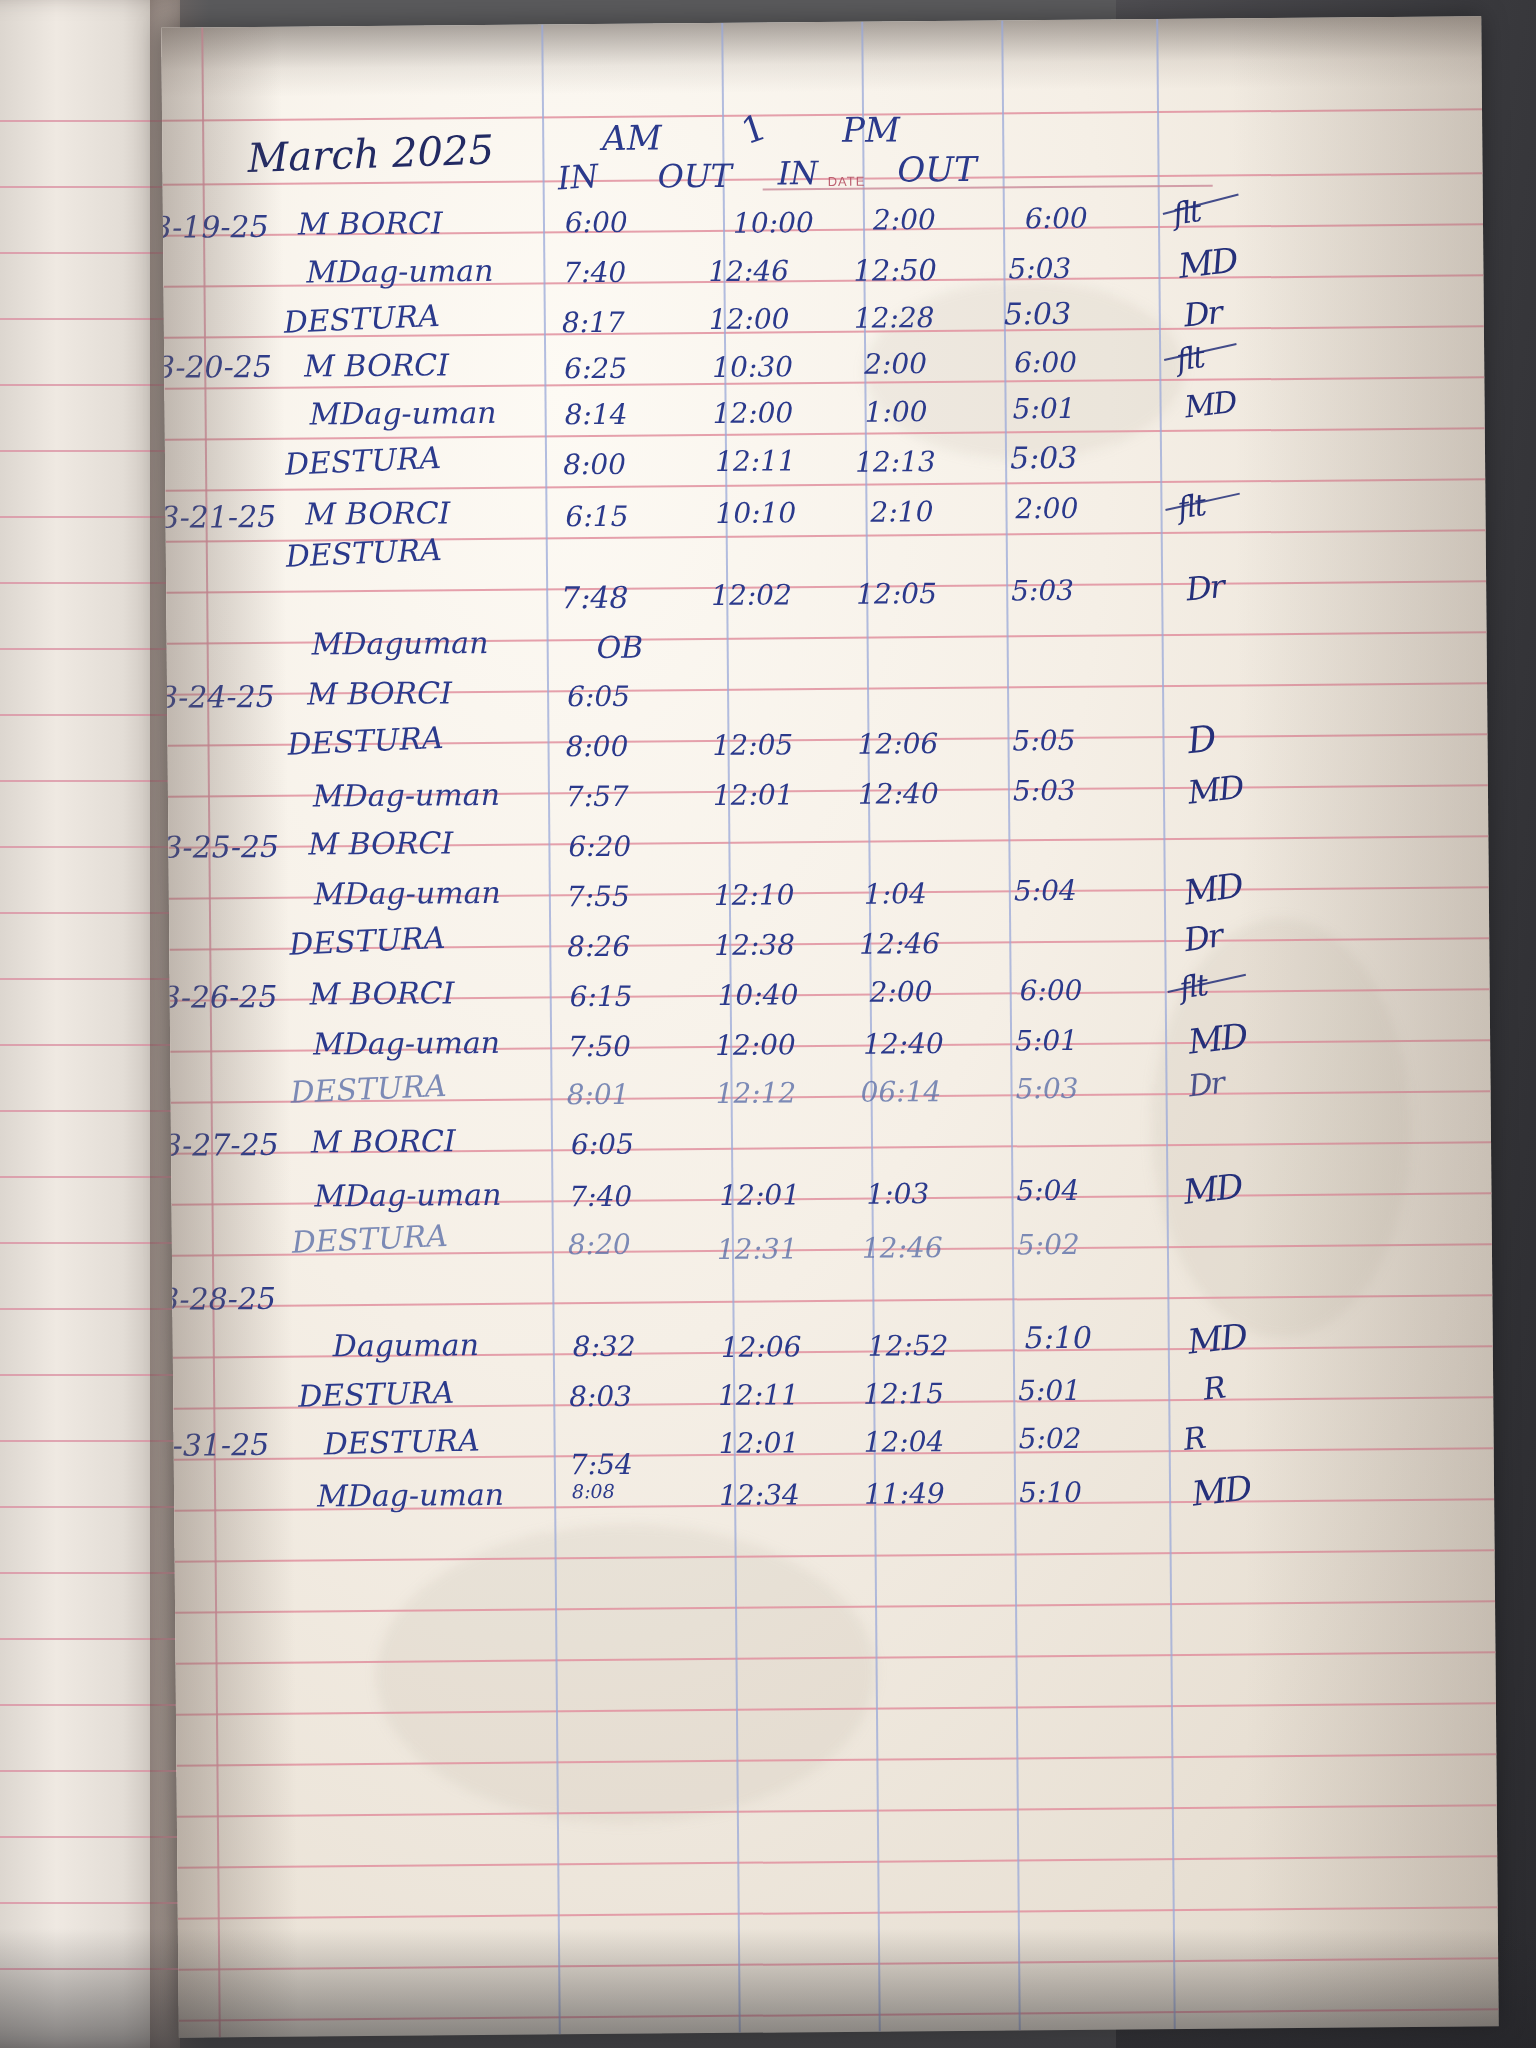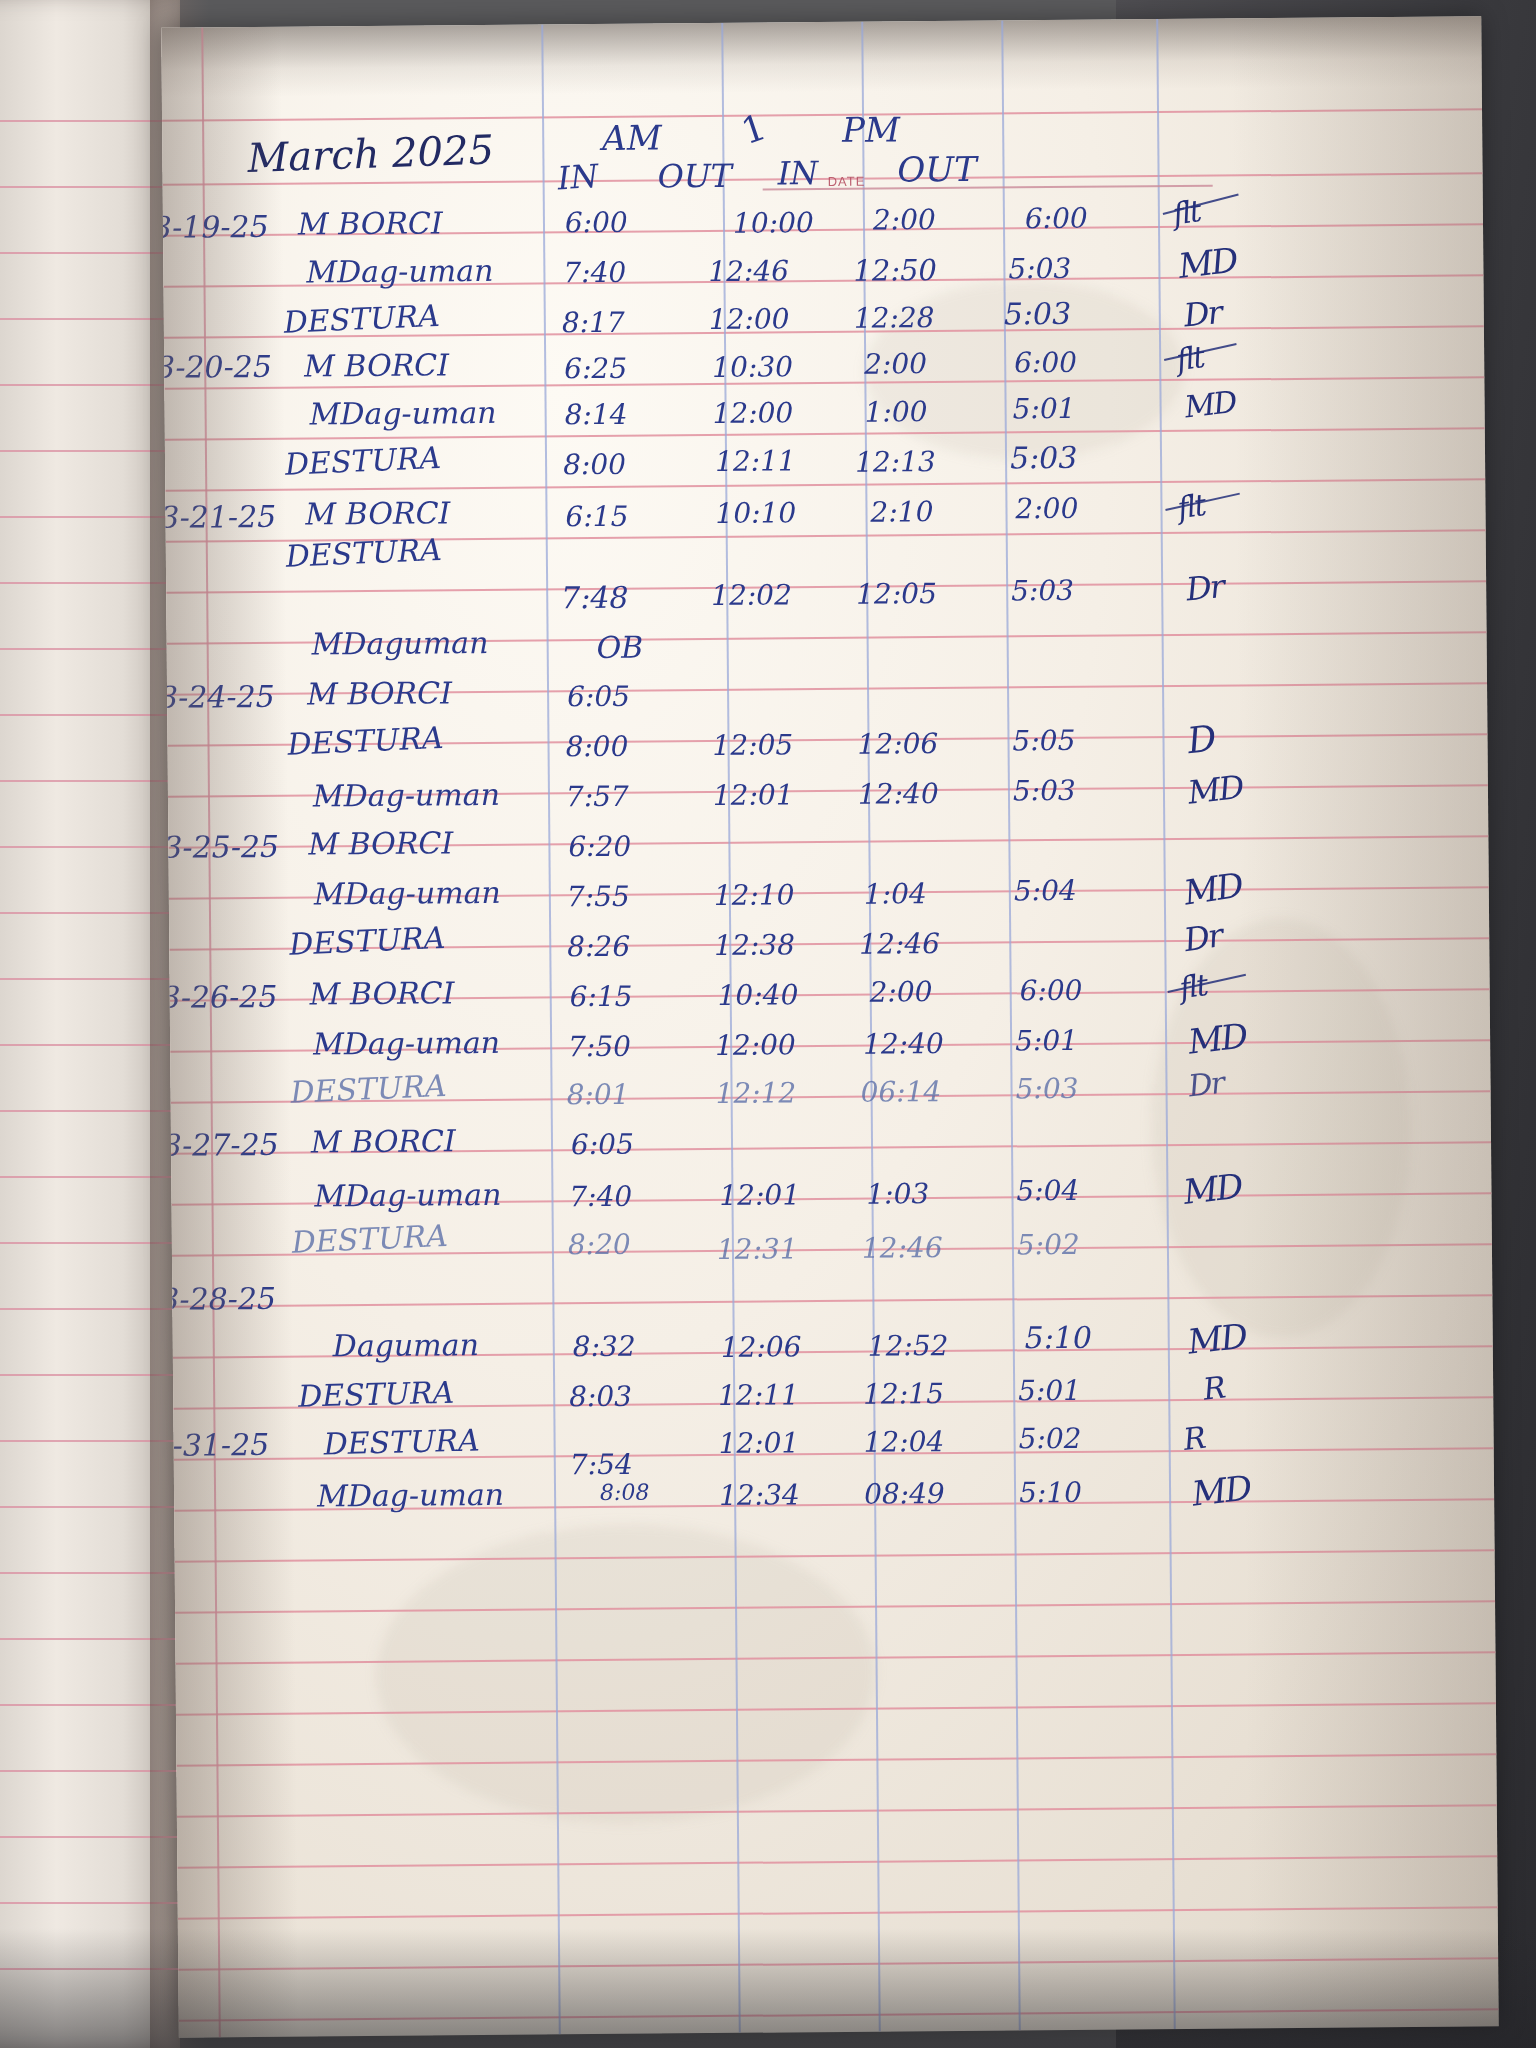--- a/index.html
+++ b/index.html
@@ -438,23 +438,23 @@
 
     <div class="hw" style="left:-20px; top:1400px; font-size:30px;">3-31-25</div>
     <div class="hw" style="left:150px; top:1400px; font-size:30px; transform:rotate(-1deg);">DESTURA</div>
     <div class="hw" style="left:396px; top:1424px; font-size:28px;">7:54</div>
     <div class="hw" style="left:545px; top:1404px; font-size:28px;">12:01</div>
     <div class="hw" style="left:690px; top:1404px; font-size:28px;">12:04</div>
     <div class="hw" style="left:845px; top:1402px; font-size:28px;">5:02</div>
     <div class="sig" style="left:1010px; top:1402px; font-size:30px; transform:rotate(-6deg);">R</div>
 
     <div class="hw" style="left:143px; top:1452px; font-size:30px;">MDag-uman</div>
-    <div class="hw" style="left:398px; top:1456px; font-size:22px;margin-left:28px;">8:08</div>
+    <div class="hw" style="left:398px; top:1456px; font-size:19px;">8:08</div>
     <div class="hw" style="left:545px; top:1456px; font-size:28px;">12:34</div>
-    <div class="hw" style="left:690px; top:1456px; font-size:28px;">08:49</div>
+    <div class="hw" style="left:690px; top:1456px; font-size:28px;">11:49</div>
     <div class="hw" style="left:845px; top:1456px; font-size:28px;">5:10</div>
     <div class="sig" style="left:1018px; top:1452px; font-size:34px; transform:rotate(-6deg);">MD</div>
 
     <div class="sheet-shade"></div>
     <div class="sheet-shade2"></div>
   </div>
 
   <div class="desk-bottom"></div>
 </div>
 

